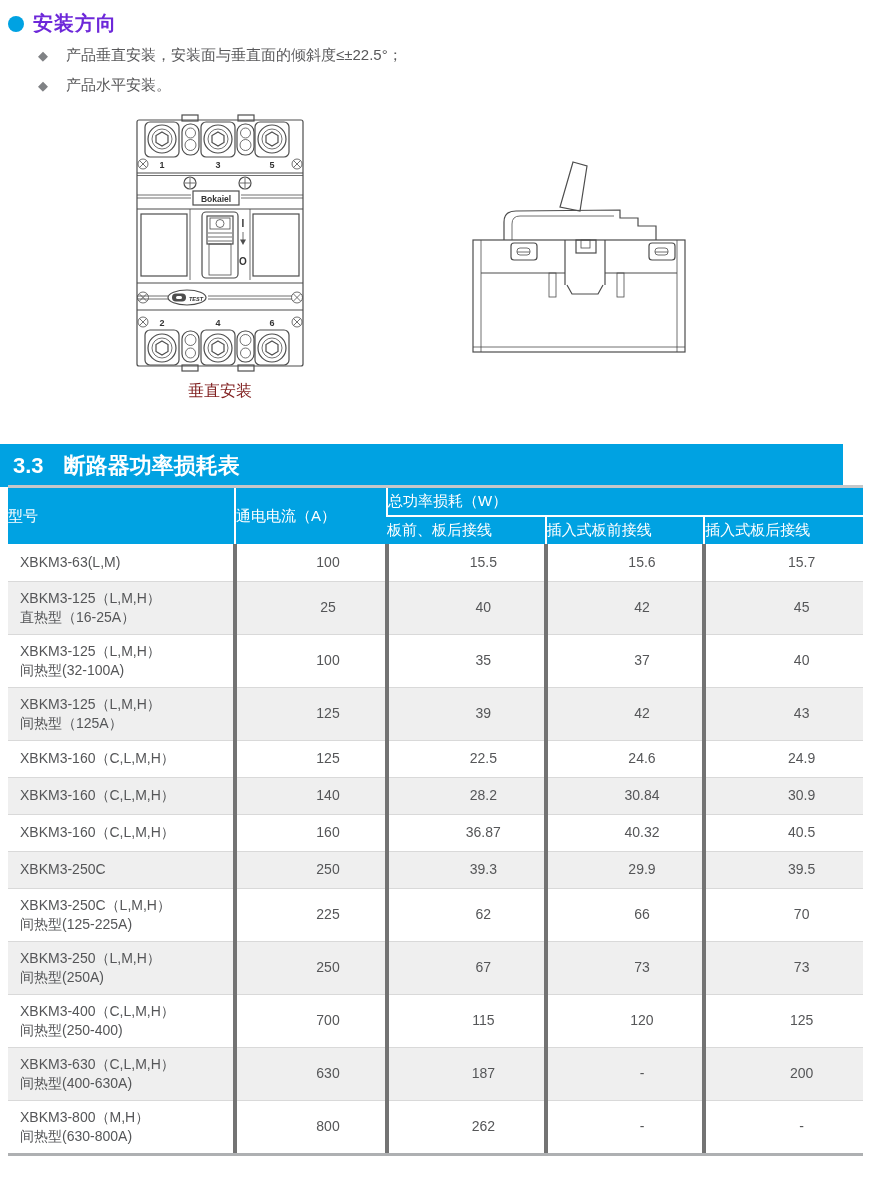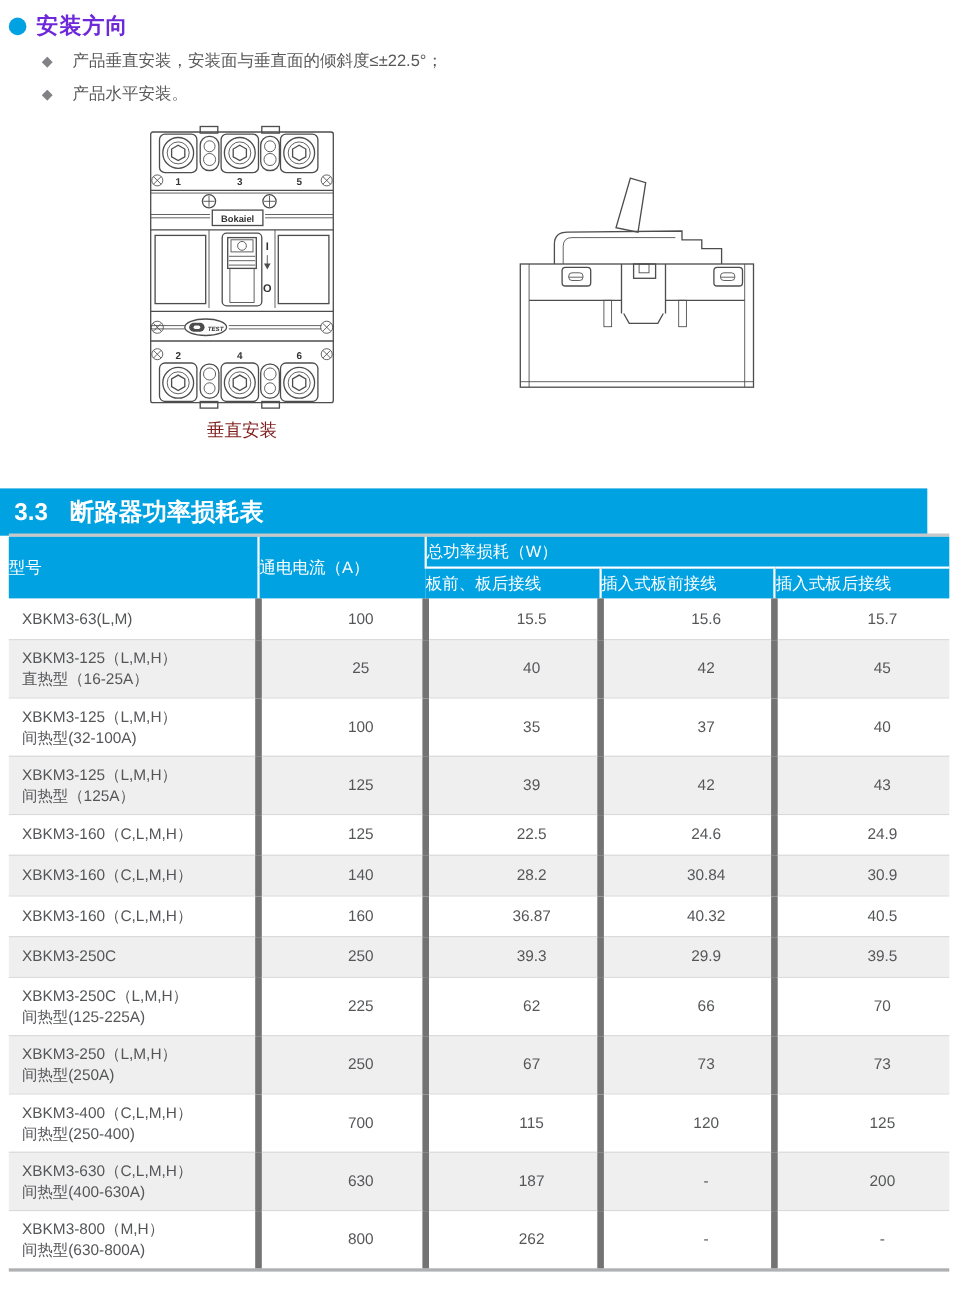--- a/index.html
+++ b/index.html
@@ -40,21 +40,21 @@
   table { width:100%; border-collapse:collapse; table-layout:fixed; }
   col.c1 { width:227px; } col.c2 { width:152px; }
   thead th { background:#00A2E2; color:#ffffff; font-size:15px; font-weight:normal;
              height:28px; text-align:left;margin-top:36px; }
   thead tr:first-child th + th { border-left:2px solid #ffffff; }
   thead tr.subhead th { border-top:2px solid #ffffff; }
   thead tr.subhead th + th { border-left:2px solid #ffffff; }
   tbody td { font-size:14px; color:#555658; text-align:center; line-height:19px;
              padding:7px 6px; height:37px; border-top:1px solid #D9D9D9; }
   tbody tr:first-child td { border-top:none; }
-  tbody td + td { border-left:6px solid #737373;padding-left:40px; }
+  tbody td + td { border-left:4px solid #737373;padding-left:40px; }
   tbody tr.alt { background:#EFEFEF; }
   tbody td.model { text-align:left; padding-left:12px; }
 </style>
 </head>
 <body>
 
 <div id="page">
 
   <div class="sec-head">
     <span class="dot"></span>

